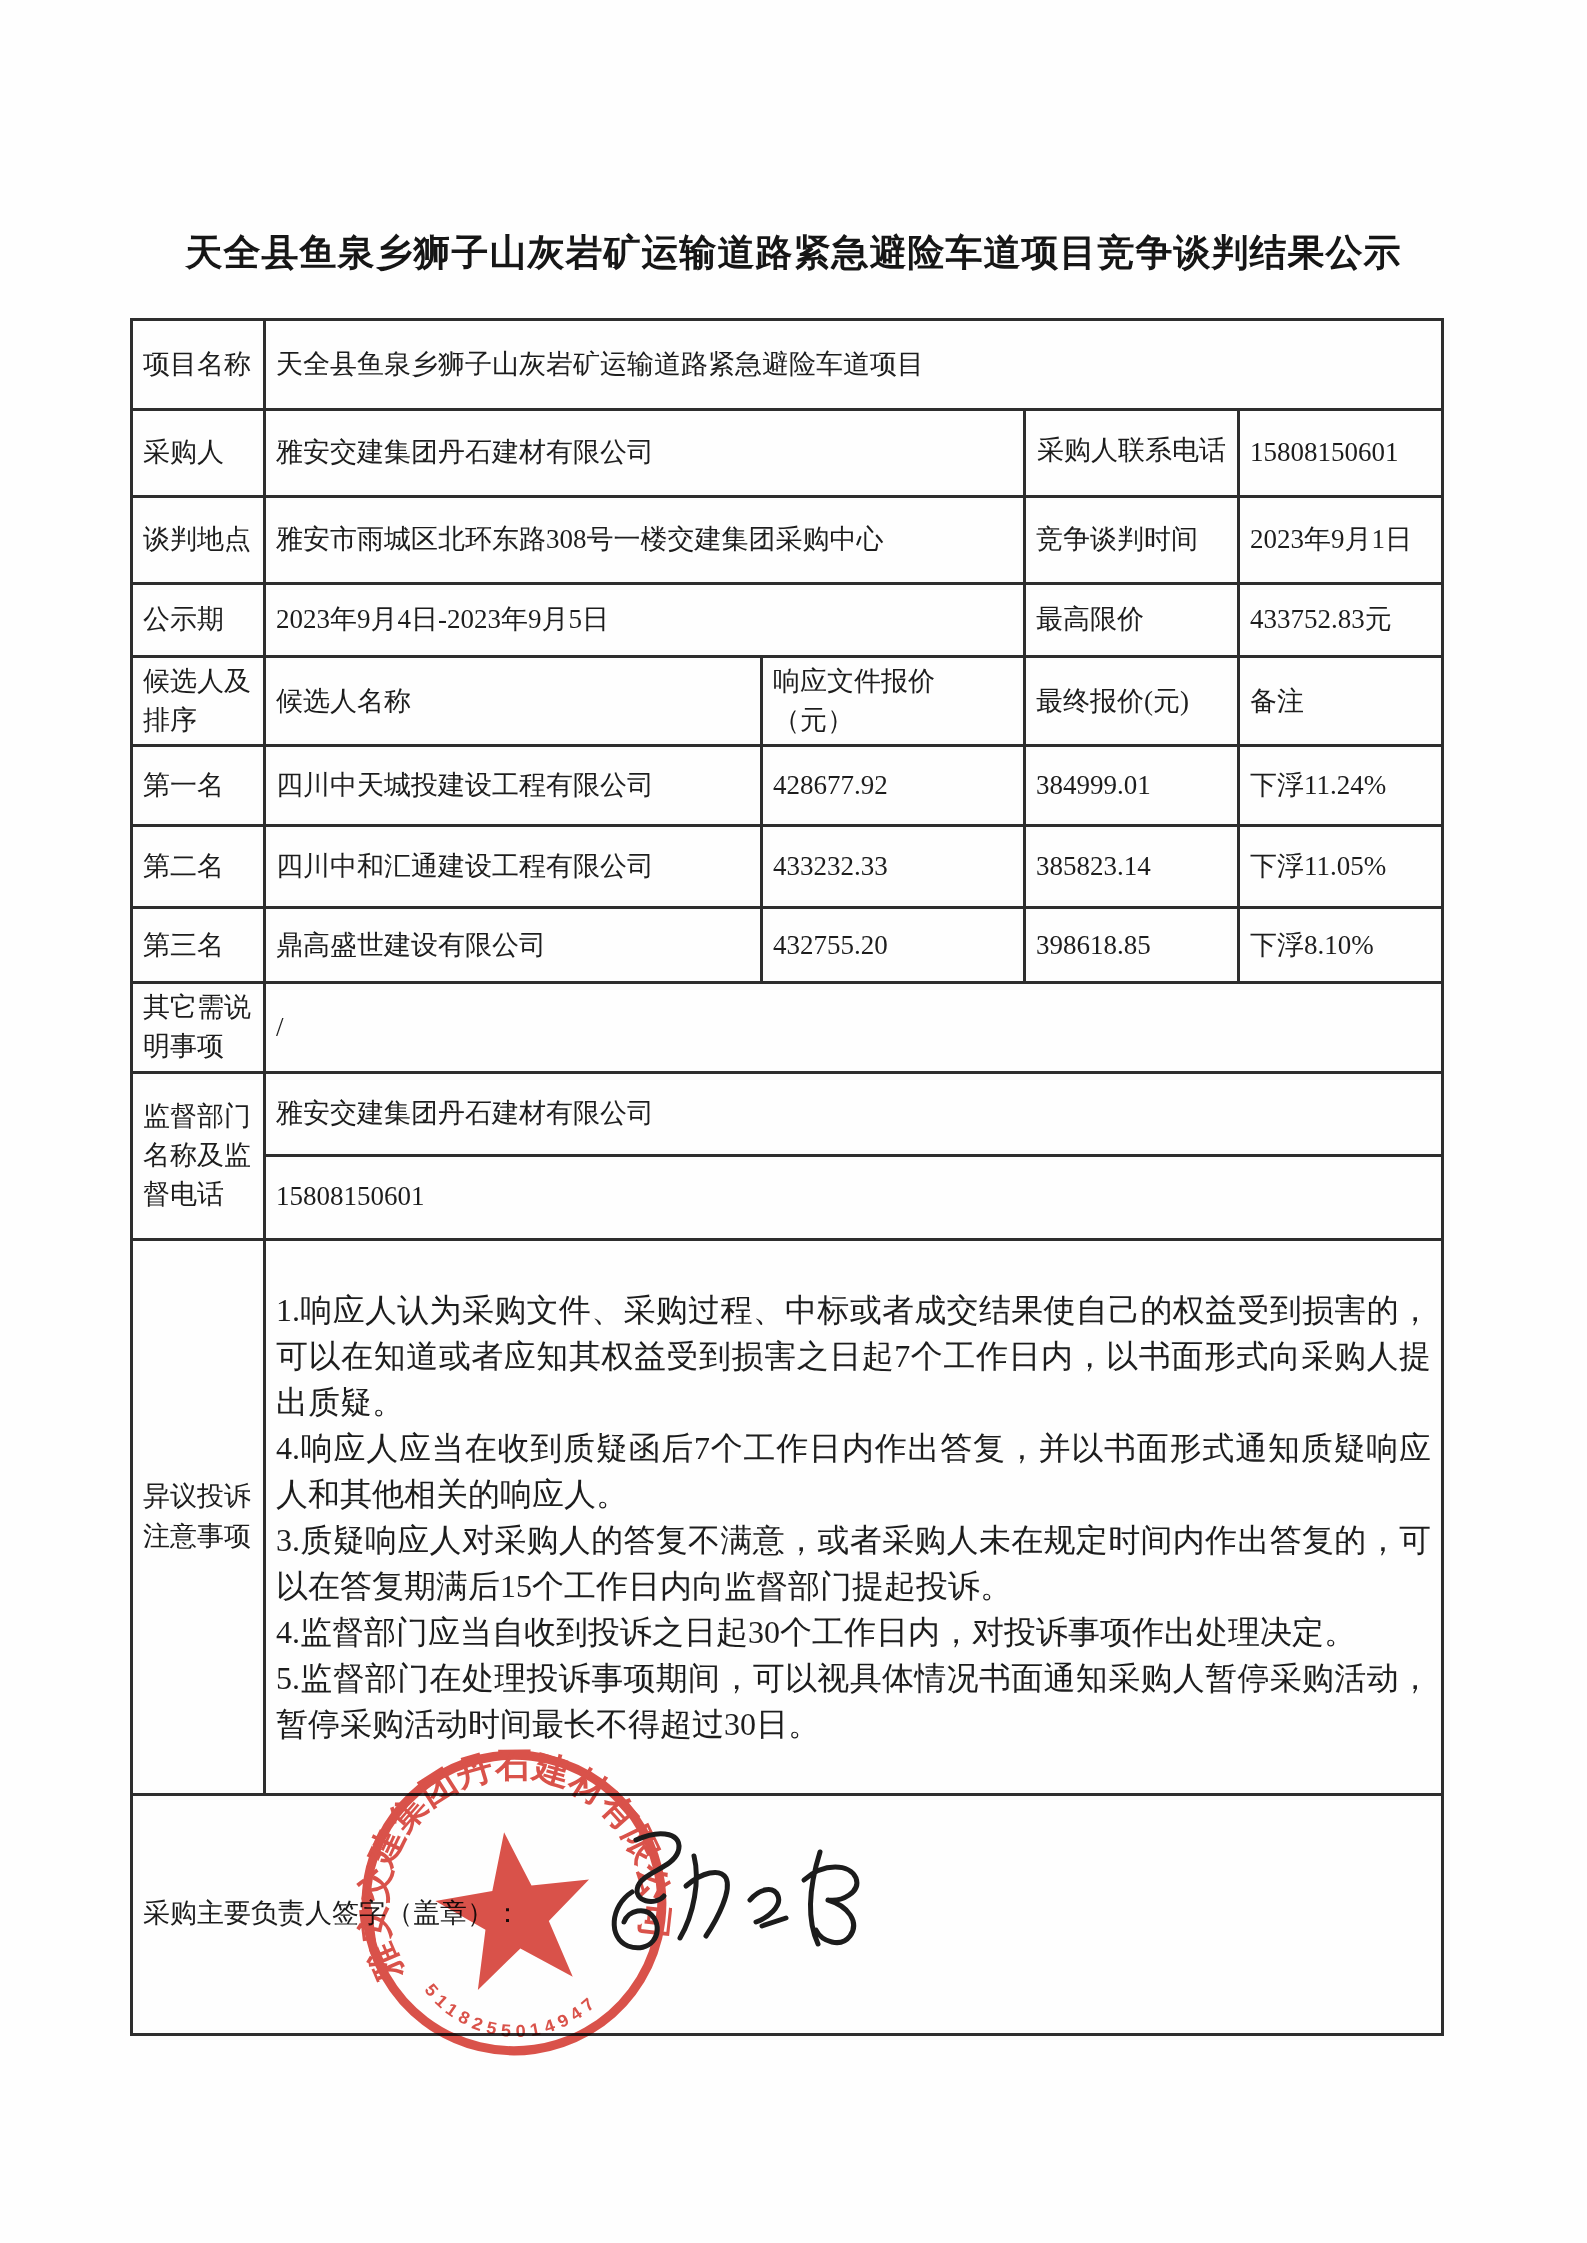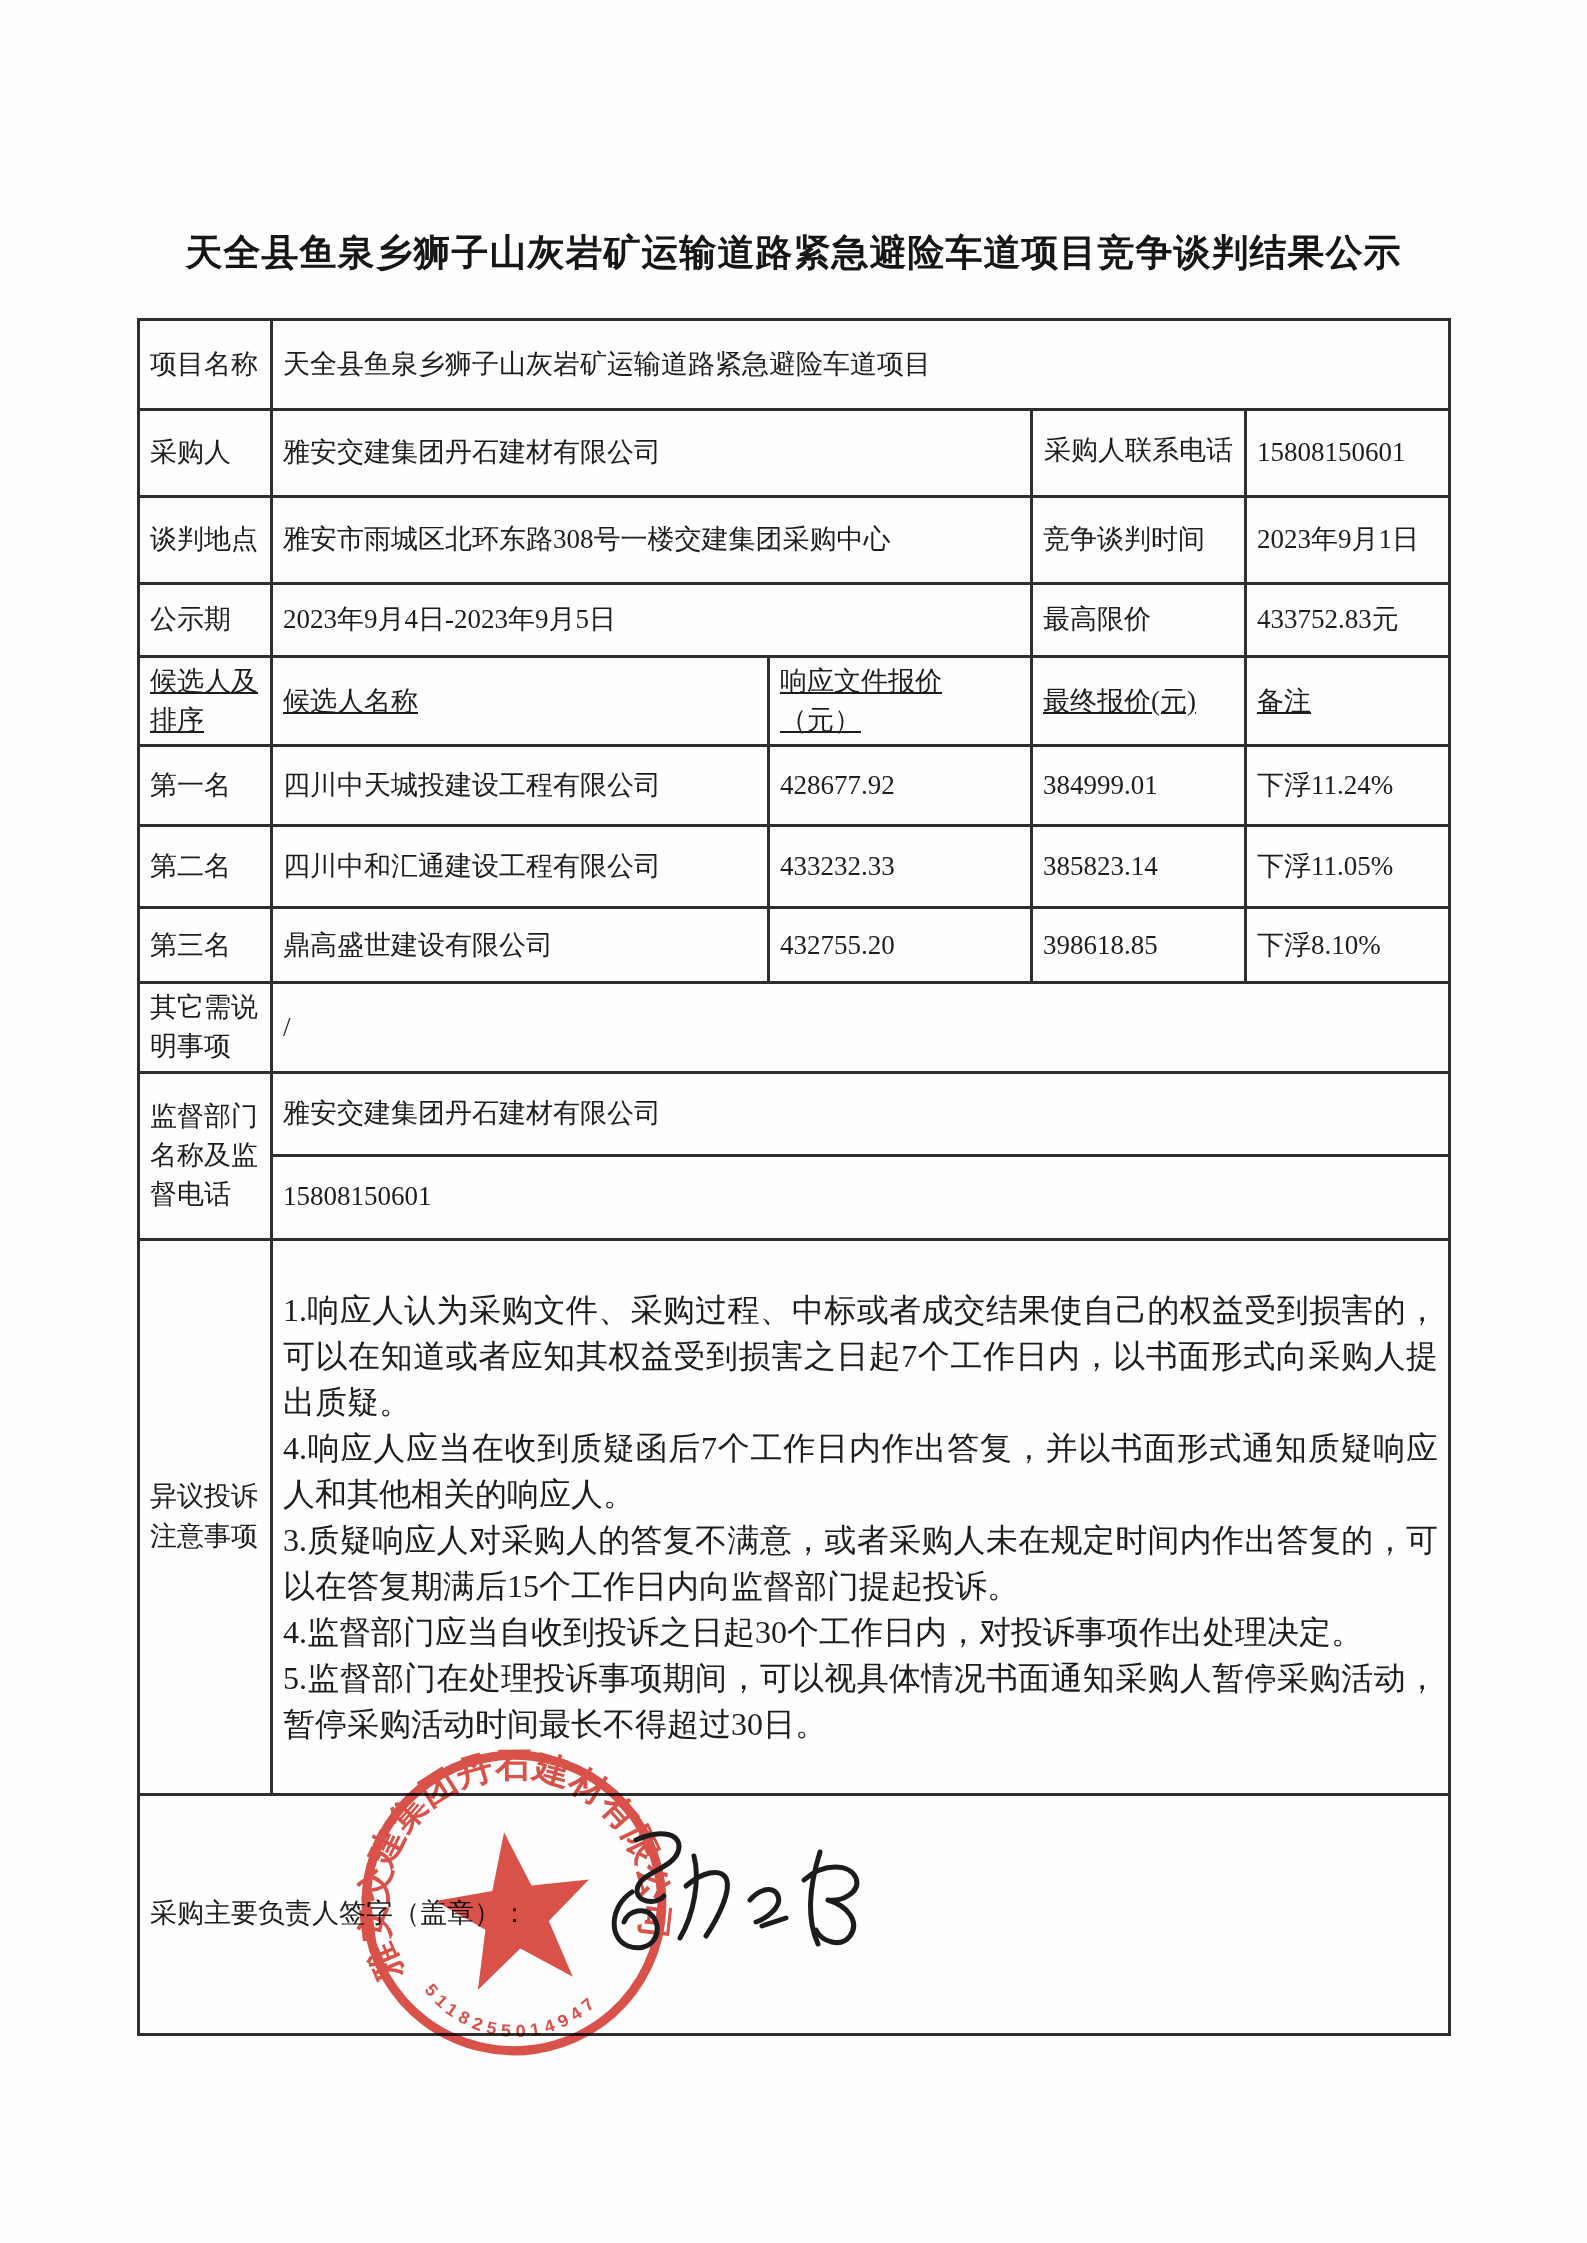--- a/index.html
+++ b/index.html
@@ -12,21 +12,21 @@
     overflow:hidden;
   }
   .title {
     position:absolute; top:228px; left:110px; width:1367px; margin:0;
     text-align:center;
     font-family:Liberation Sans, sans-serif;
     font-size:37px; font-weight:700; letter-spacing:1px;
     color:#161616;
   }
   table.doc {
-    position:absolute; top:318px; left:137px; width:1311px;
+    position:absolute; top:318px; left:130px; width:1311px;
     border-collapse:collapse; table-layout:fixed;
   }
   table.doc td {
     border:3px solid #2e2e2e;
     font-size:27px; line-height:1.45;
     vertical-align:middle;
     padding:4px 10px;
     word-break:break-all;
   }
   .lab        { padding-left:12px; }
@@ -36,21 +36,21 @@
   .phone-label{ text-align:center; padding:4px 12px; font-size:28px;font-family:Liberation Mono, monospace; }
   .prewrap    { white-space:pre-line; }
   .slash      { font-size:30px; padding-left:22px; }
   .objection-cell { padding:14px 20px 14px 16px; }
   .objection-cell p { margin:0; font-size:32px; line-height:46px; text-align:justify; }
   .sign-cell  { padding-left:14px; font-size:28px; }
 
   tr.h90  { height:90px; }
   tr.h87  { height:87px; }
   tr.h73  { height:73px; }
-  tr.h70  { height:70px;text-decoration:underline; }
+  tr.h70  { height:70px; }
   tr.h80  { height:80px;padding-left:20px; }
   tr.h82  { height:82px; }
   tr.h75  { height:75px; }
   tr.h83  { height:83px; }
   tr.h84  { height:84px; }
   tr.h555 { height:555px; }
   tr.h240 { height:240px; }
 
   .stamp {
     position:absolute; left:356px; top:1742px;

